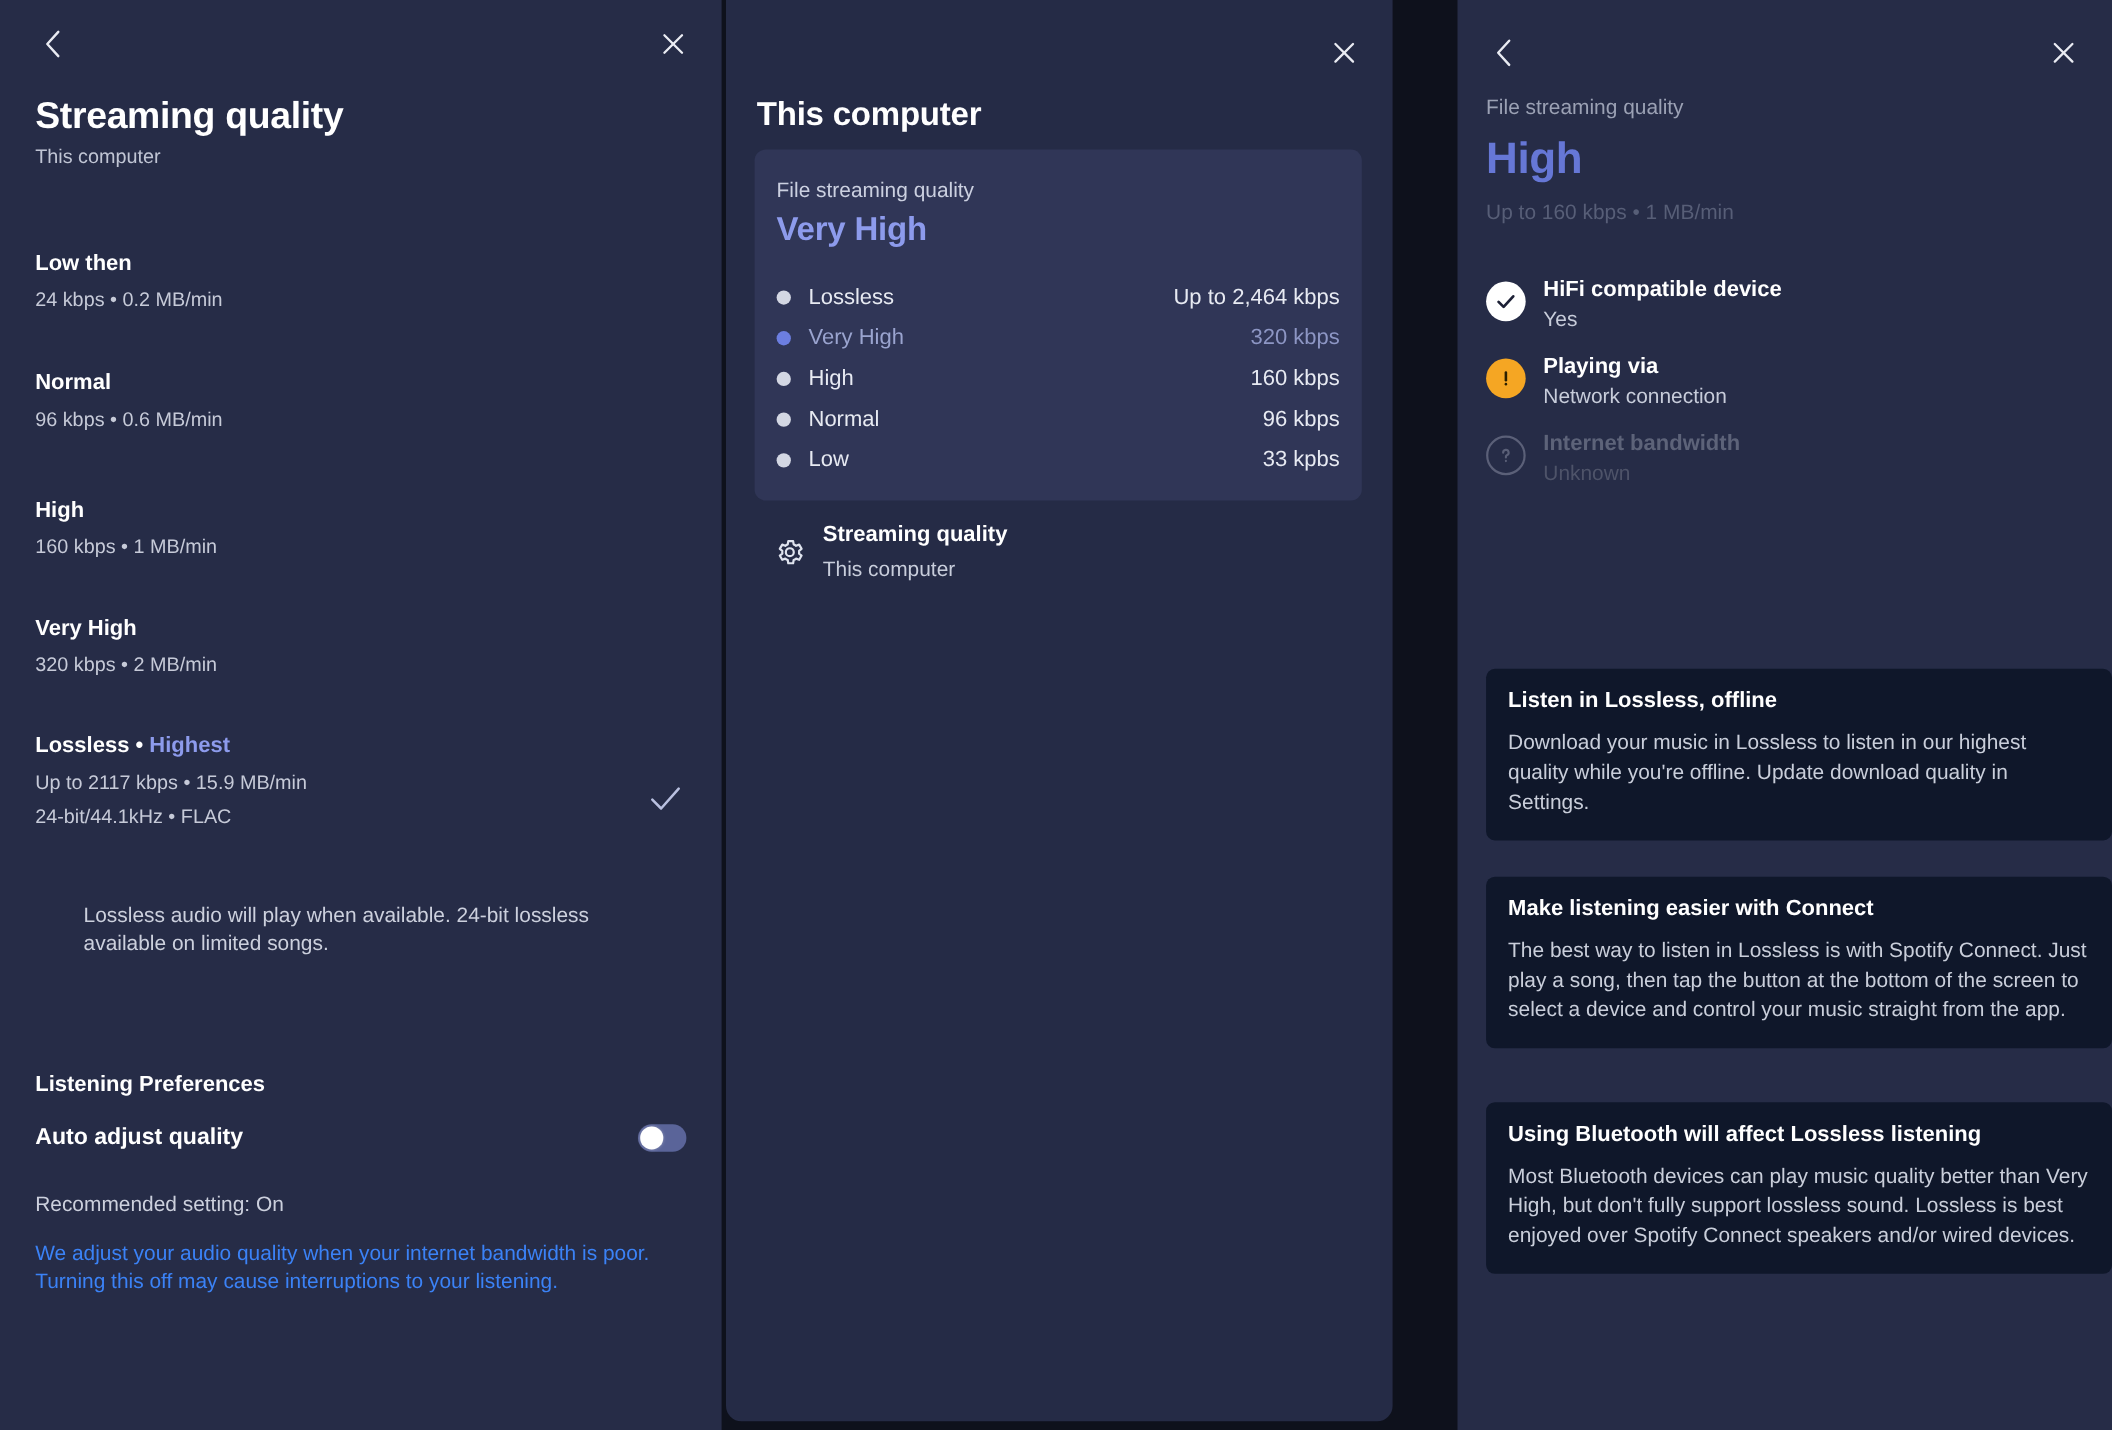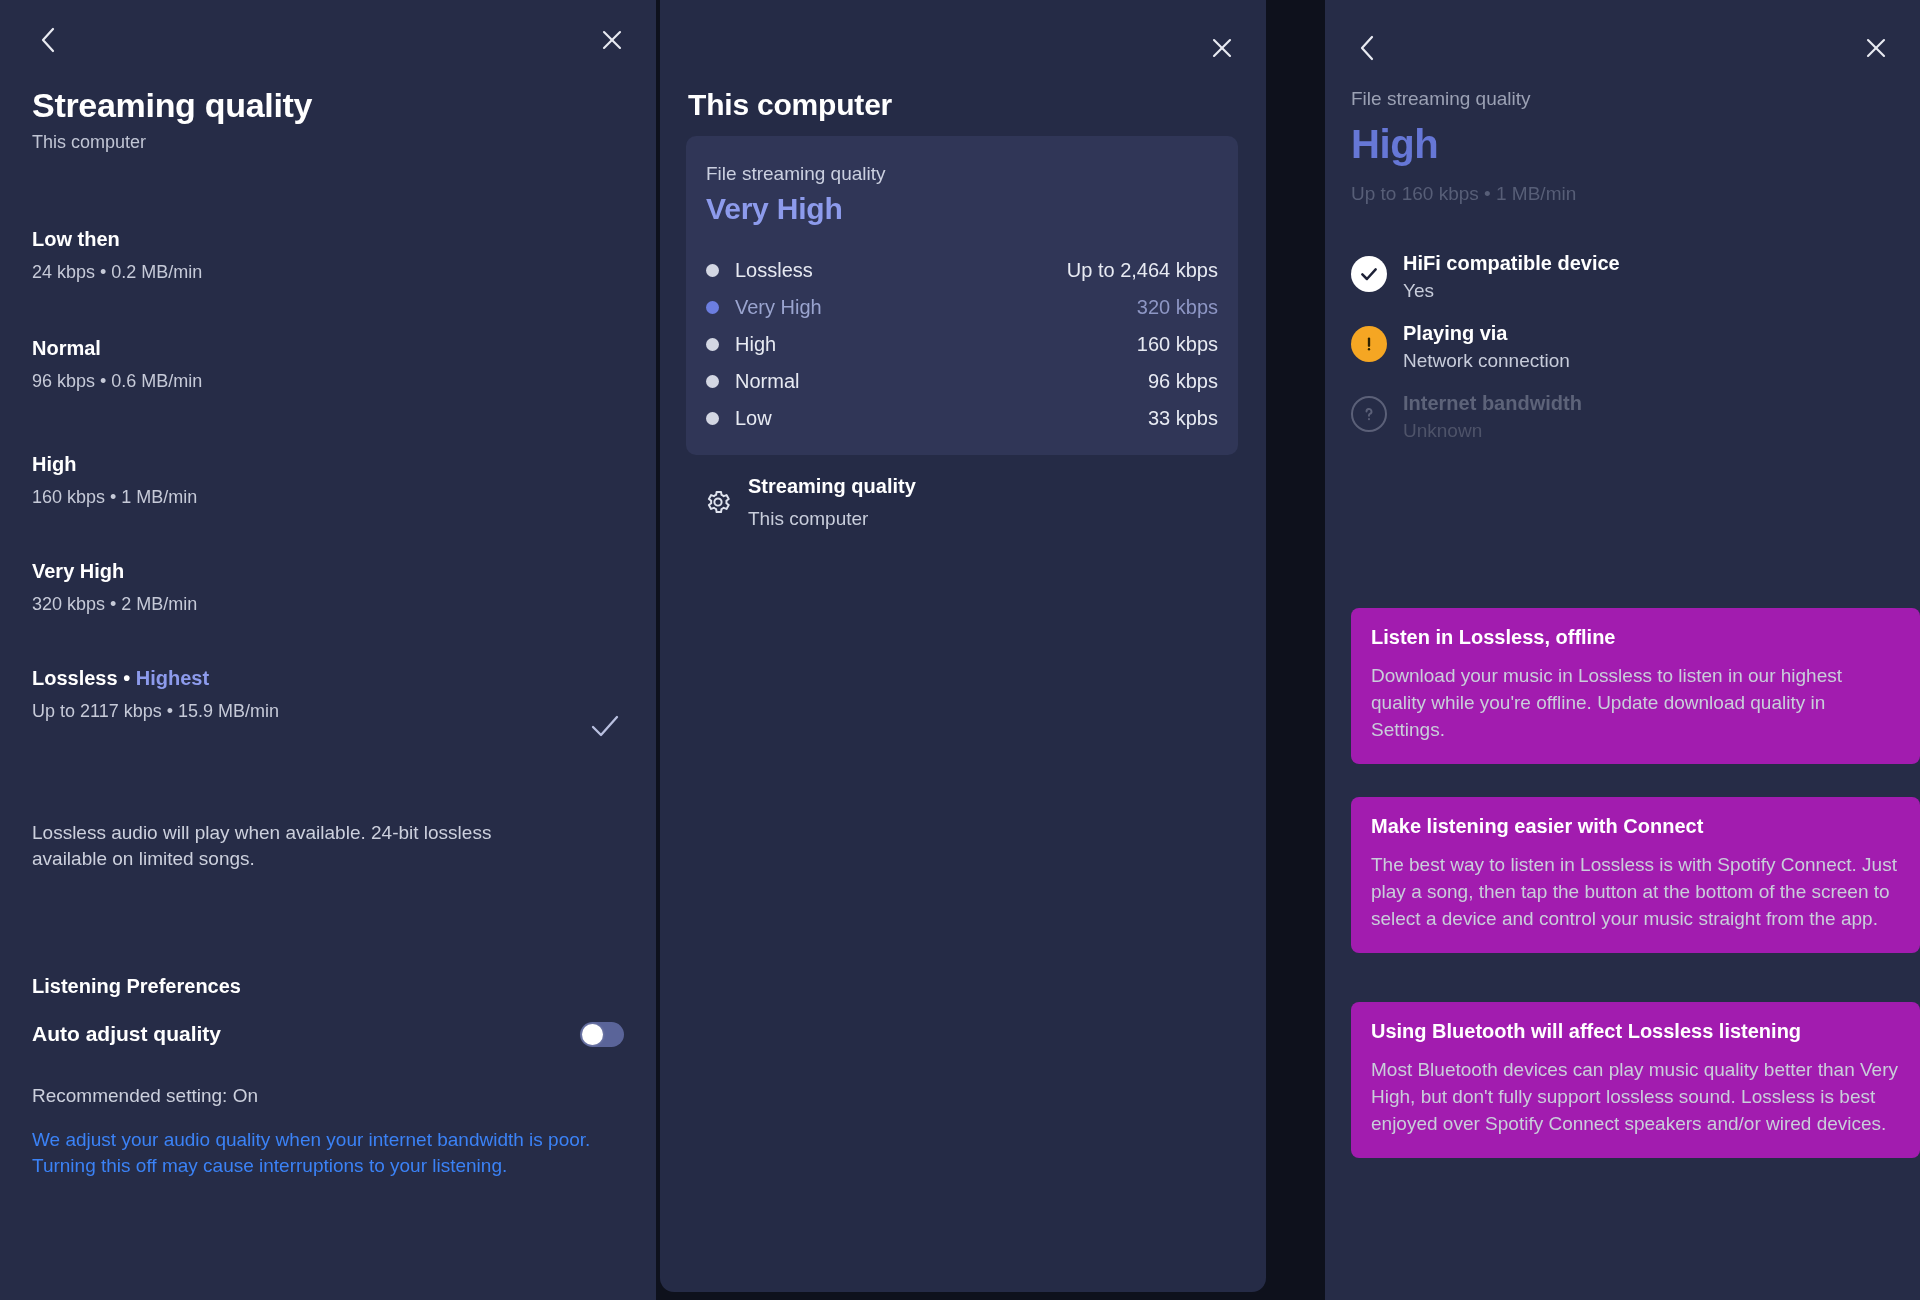--- a/index.html
+++ b/index.html
@@ -185,21 +185,21 @@
   }
   .p3-stitle.dim { color: #5d6379; }
   .p3-ssub {
     position: absolute; left: 52px; top: 28px;
     font-size: 19px; color: #c7ccda; font-weight: 400;
   }
   .p3-ssub.dim { color: #4e5369; }
 
   .p3-card {
     position: absolute; left: 26px; width: 569px;
-    background: #a21caf; border-radius: 8px;
+    background: #0f172a; border-radius: 8px;
     padding: 18px 20px 20px 20px;
   }
   .p3-card-title {
     font-size: 20px; font-weight: 700; color: #ffffff; margin-bottom: 14px;
   }
   .p3-card-body {
     font-size: 19px; line-height: 1.42; color: #c9ceda; font-weight: 400;
   }
 </style>
 </head>
@@ -243,28 +243,29 @@
     <div class="qrow" style="top:560px;">
       <div class="q-name">Very High</div>
       <div class="q-meta">320 kbps • 2 MB/min</div>
     </div>
 
     <div class="qrow" style="top:667px;">
       <div class="q-name">
         <span>Lossless</span><span class="dotsep"> • </span><span class="hl">Highest</span>
       </div>
       <div class="q-meta">Up to 2117 kbps • 15.9 MB/min</div>
+      <div class="q-meta2">24-bit/44.1kHz • FLAC</div>
       <div class="q-check">
         <svg width="34" height="34" viewBox="0 0 34 34" fill="none" stroke="currentColor" stroke-width="2.3" stroke-linecap="round" stroke-linejoin="round">
           <polyline points="5,18 13,26 29,8"></polyline>
         </svg>
       </div>
     </div>
 
-    <div class="p1-note" style="top:820px;">Lossless audio will play when available. 24-bit lossless available on limited songs.</div>
+    <div class="p1-note" style="top:820px;margin-left:44px;">Lossless audio will play when available. 24-bit lossless available on limited songs.</div>
 
     <div class="p1-section" style="top:955px;">Listening Preferences</div>
 
     <div class="p1-pref-label" style="top:1022px;">Auto adjust quality</div>
     <div class="toggle" style="top:1022px;">
       <div class="knob"></div>
     </div>
 
     <div class="p1-rec" style="top:1085px;">Recommended setting: On</div>
     <div class="p1-desc" style="top:1127px;">We adjust your audio quality when your internet bandwidth is poor. Turning this off may cause interruptions to your listening.</div>

